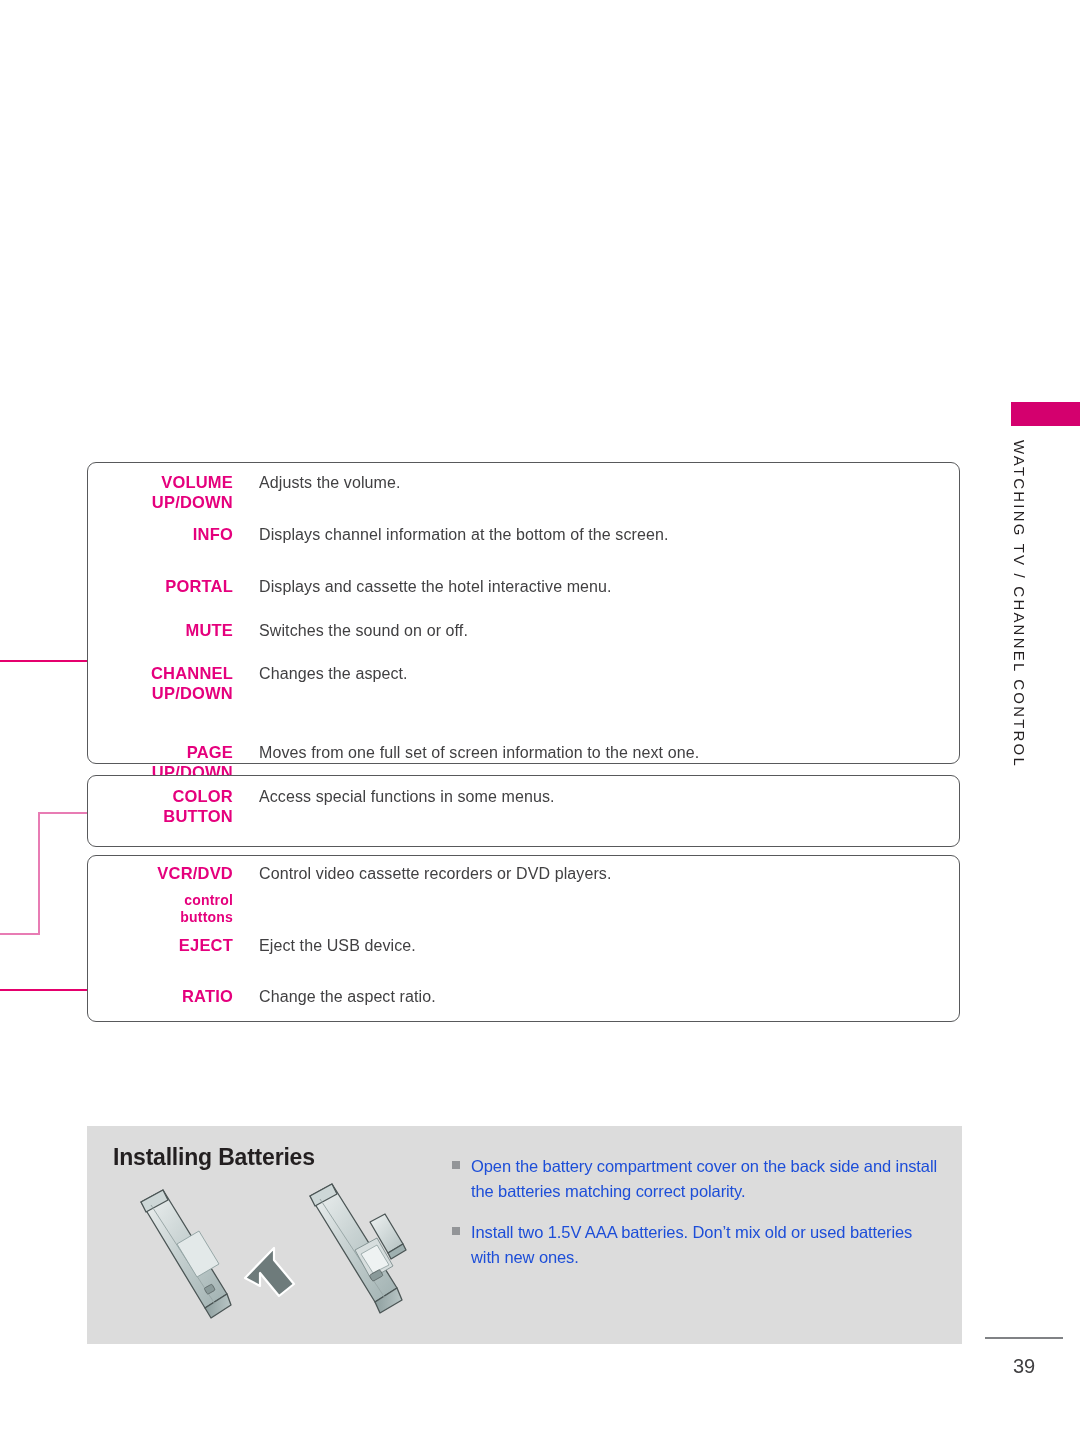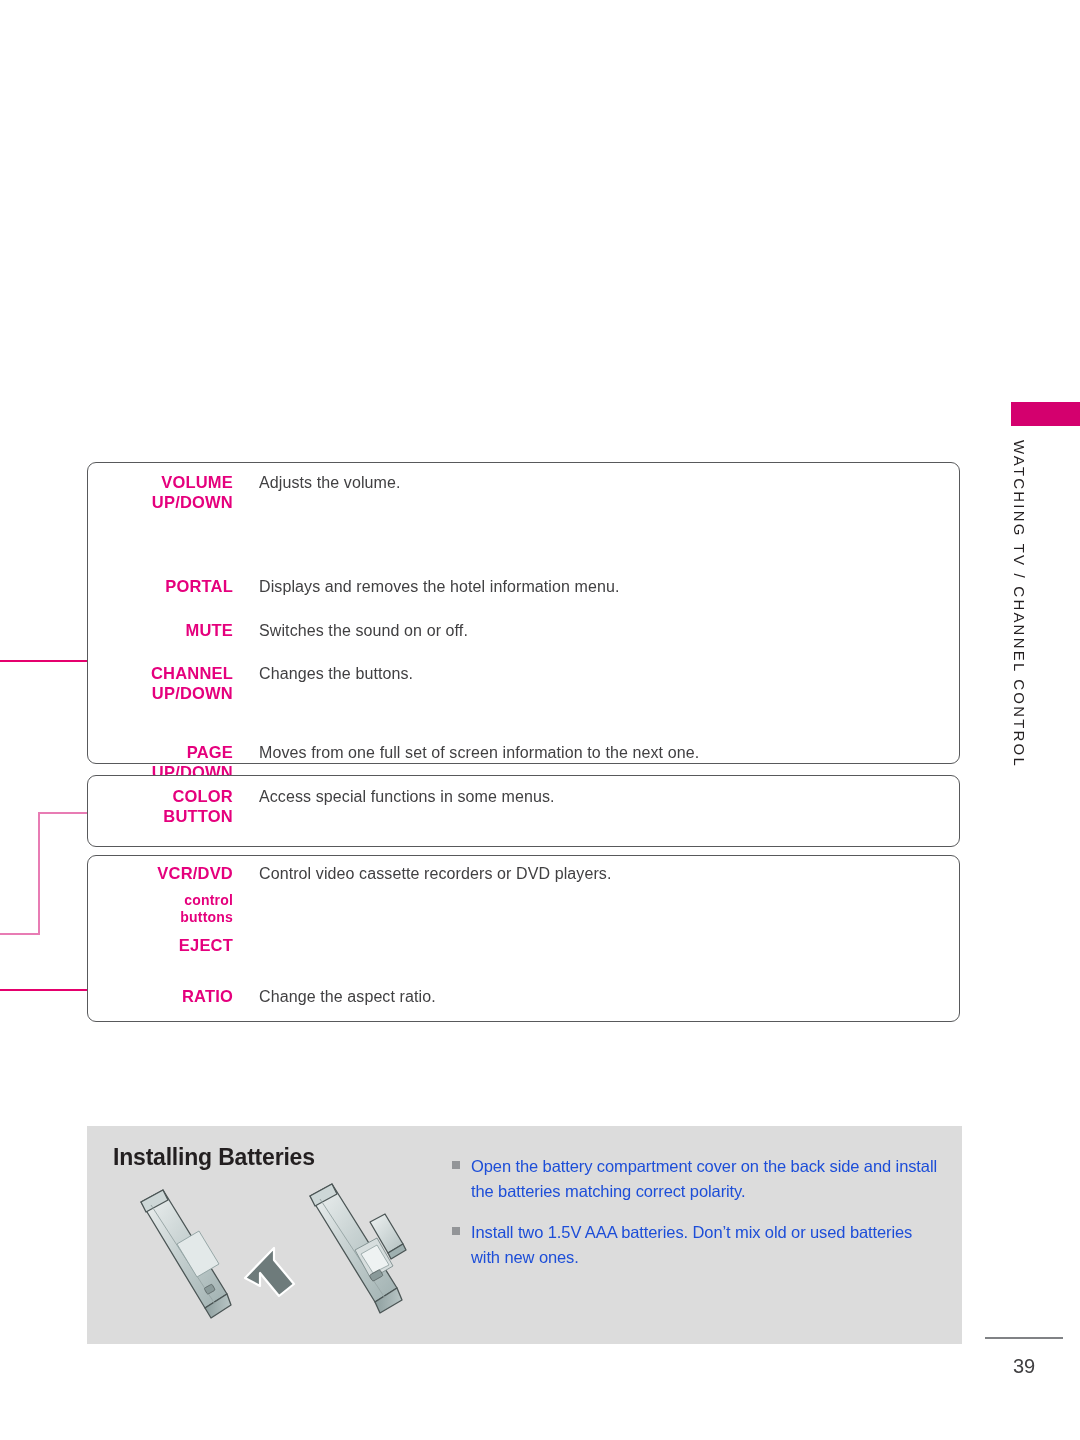--- a/index.html
+++ b/index.html
@@ -204,41 +204,47 @@
   <div class="box" id="box-main">
 
     <div class="row" id="r-volume">
       <div class="key">
         <div>VOLUME</div>
         <div>UP/DOWN</div>
       </div>
       <div class="desc">Adjusts the volume.</div>
     </div>
 
+    <div class="row" id="r-info">
+      <div class="key">
+        <div>INFO</div>
+      </div>
+      <div class="desc">Displays channel information at the bottom of the screen.</div>
+    </div>
 
     <div class="row" id="r-portal">
       <div class="key">
         <div>PORTAL</div>
       </div>
-      <div class="desc">Displays and removes the hotel information menu.</div>
+      <div class="desc">Displays and cassette the hotel interactive menu.</div>
     </div>
 
     <div class="row" id="r-mute">
       <div class="key">
         <div>MUTE</div>
       </div>
       <div class="desc">Switches the sound on or off.</div>
     </div>
 
     <div class="row" id="r-channel">
       <div class="key">
         <div>CHANNEL</div>
         <div>UP/DOWN</div>
       </div>
-      <div class="desc">Changes the buttons.</div>
+      <div class="desc">Changes the aspect.</div>
     </div>
 
     <div class="row" id="r-page">
       <div class="key">
         <div>PAGE</div>
         <div>UP/DOWN</div>
       </div>
       <div class="desc">Moves from one full set of screen information to the next one.</div>
     </div>
 
@@ -268,20 +274,21 @@
         <div>control</div>
         <div>buttons</div>
       </div>
       <div class="desc"></div>
     </div>
 
     <div class="row" id="r-eject">
       <div class="key">
         <div>EJECT</div>
       </div>
+      <div class="desc">Eject the USB device.</div>
     </div>
 
     <div class="row" id="r-ratio">
       <div class="key">
         <div>RATIO</div>
       </div>
       <div class="desc">Change the aspect ratio.</div>
     </div>
 
   </div>

